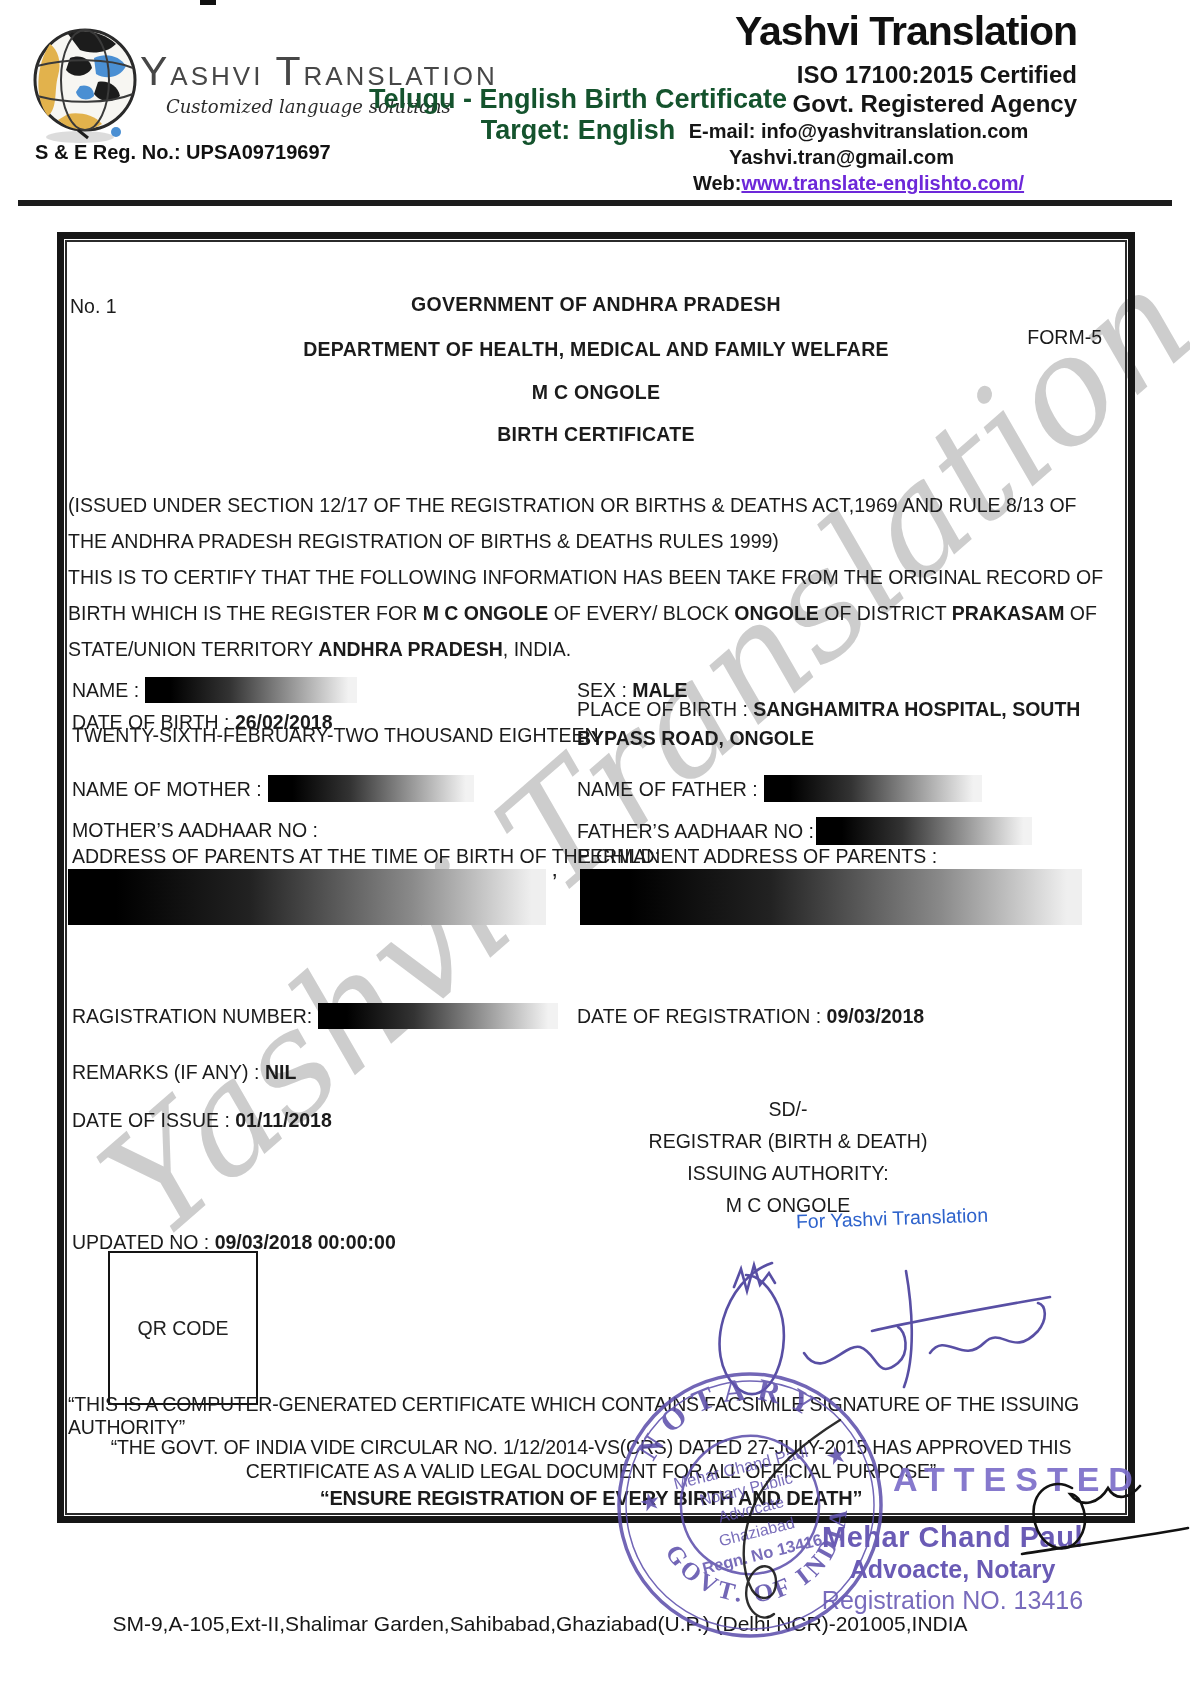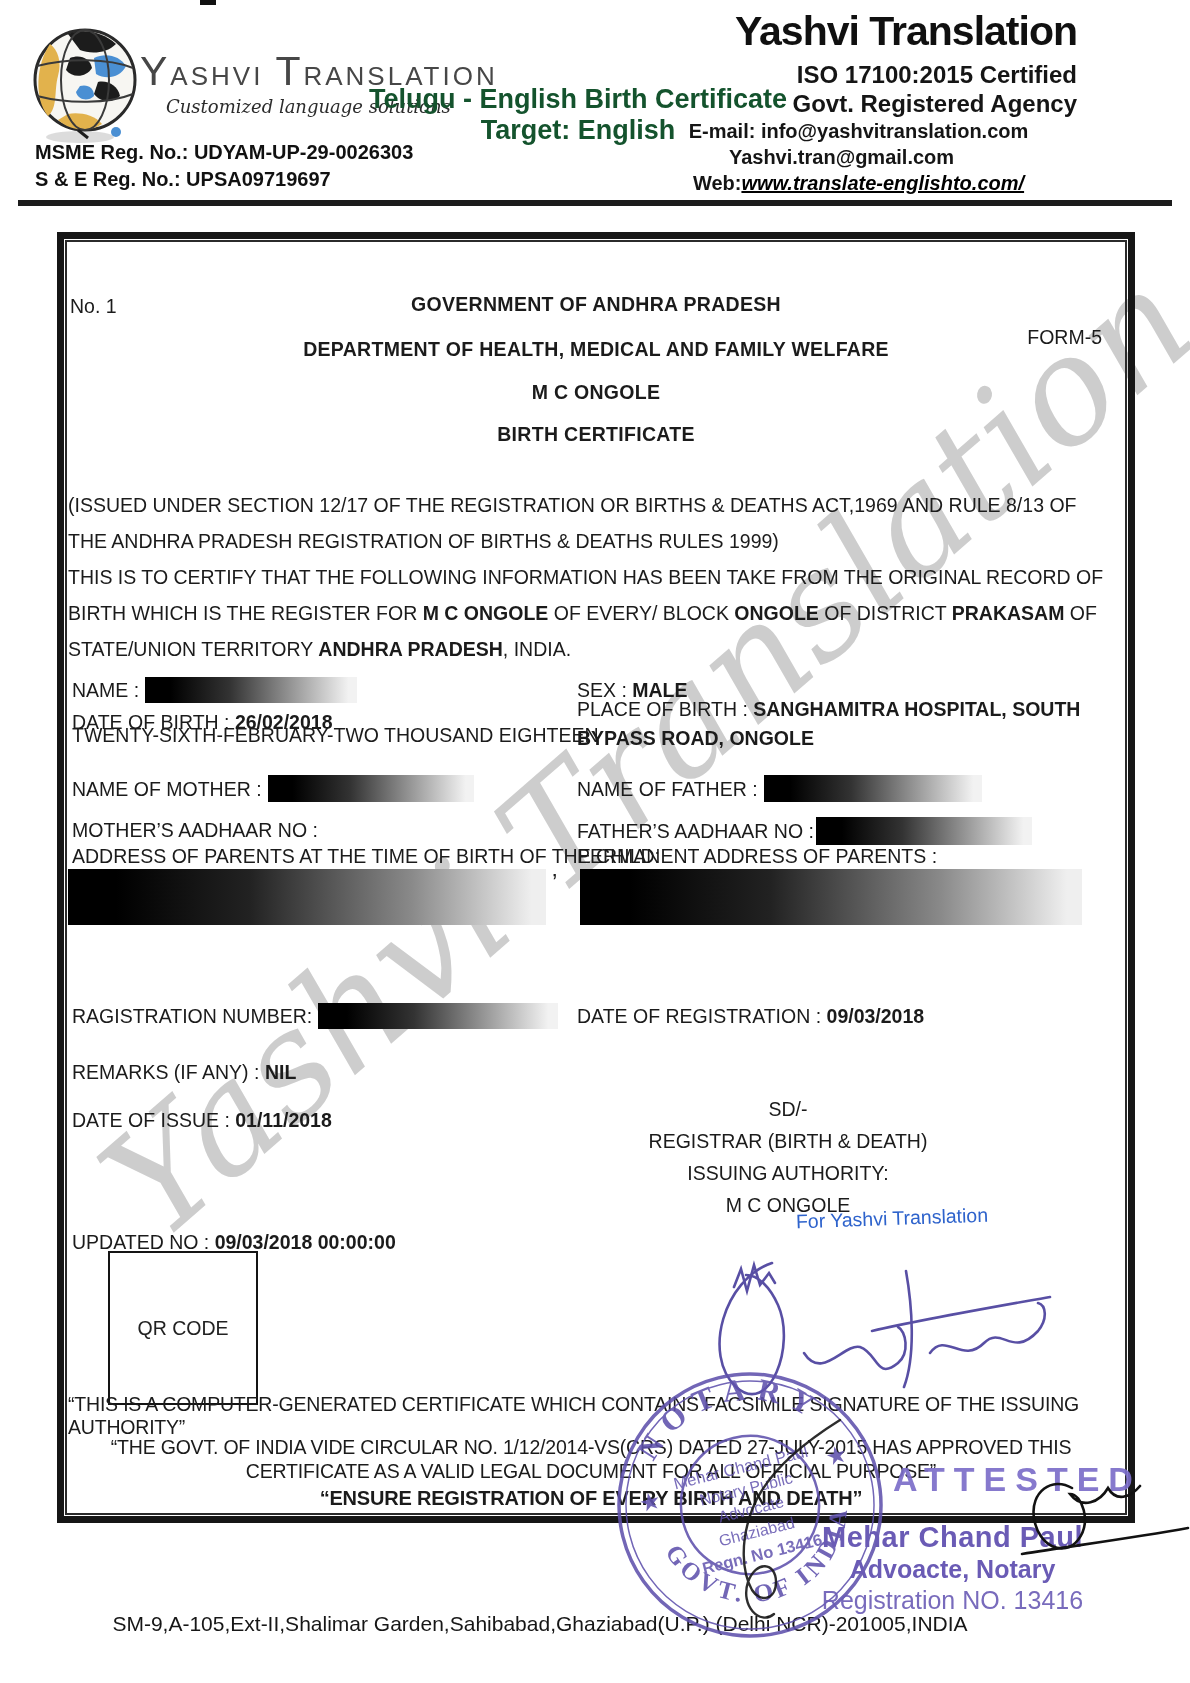--- a/index.html
+++ b/index.html
@@ -14,21 +14,21 @@
   .wordmark .big{font-size:41px;}
   .wordmark .small{font-size:26px;}
   .wordmark .gap{width:12px;}
   .tagline{left:166px;top:96px;font-family:"DejaVu Serif",serif;font-style:italic;font-size:18px;color:#2c2c2c;}
   .doc-title{left:338px;top:84px;width:480px;text-align:center;font-weight:700;font-size:27px;line-height:31px;color:#14532d;}
   .co-name{left:640px;top:8px;width:437px;text-align:right;font-size:41px;font-weight:700;color:#101010;letter-spacing:-1px;}
   .right-block{left:640px;top:60px;width:437px;text-align:right;color:#151515;}
   .right-block .l1{font-size:24px;font-weight:700;line-height:29px;}
   .right-block .l2{font-size:20px;font-weight:700;line-height:26px;text-align:center;}
   .right-block .gmail{padding-right:34px;}
-  .weblink{color:#000000;text-decoration:underline;font-style:italic;}
+  .weblink{color:#6d28d9;text-decoration:underline;}
   .reg-lines{left:35px;top:139px;font-size:20px;font-weight:700;line-height:27px;color:#111;}
   .hsep{left:18px;top:200px;width:1154px;height:6px;background:#1c1c1c;}
   .artifact{left:200px;top:0;width:16px;height:5px;background:#111;}
   
   .watermark{
     left:-30px;top:700px;width:1280px;text-align:center;white-space:nowrap;
     font-family:"DejaVu Serif",serif;font-style:italic;font-size:148px;
     color:rgba(145,145,145,0.45);transform:rotate(-41deg);z-index:1;pointer-events:none;
   }
   
@@ -101,21 +101,20 @@
   <div class="l1">ISO 17100:2015 Certified</div>
   <div class="l1">Govt. Registered Agency</div>
   <div class="l2">E-mail: info@yashvitranslation.com</div>
   <div class="l2 gmail">Yashvi.tran@gmail.com</div>
   <div class="l2">
     <span>Web:</span><a href="#" class="weblink">www.translate-englishto.com/</a>
   </div>
 </div>
 
 <div class="abs reg-lines">
-  <div>MSME Reg. No.: UDYAM-UP-29-0026303</div>
   <div>S &amp; E Reg. No.: UPSA09719697</div>
 </div>
 
 <div class="abs hsep"></div>
 
 <div class="abs watermark">Yashvi Translation</div>
 
 <div class="abs cert-box">
 
   <div class="abs" style="left:6px;top:56px;">No. 1</div>

